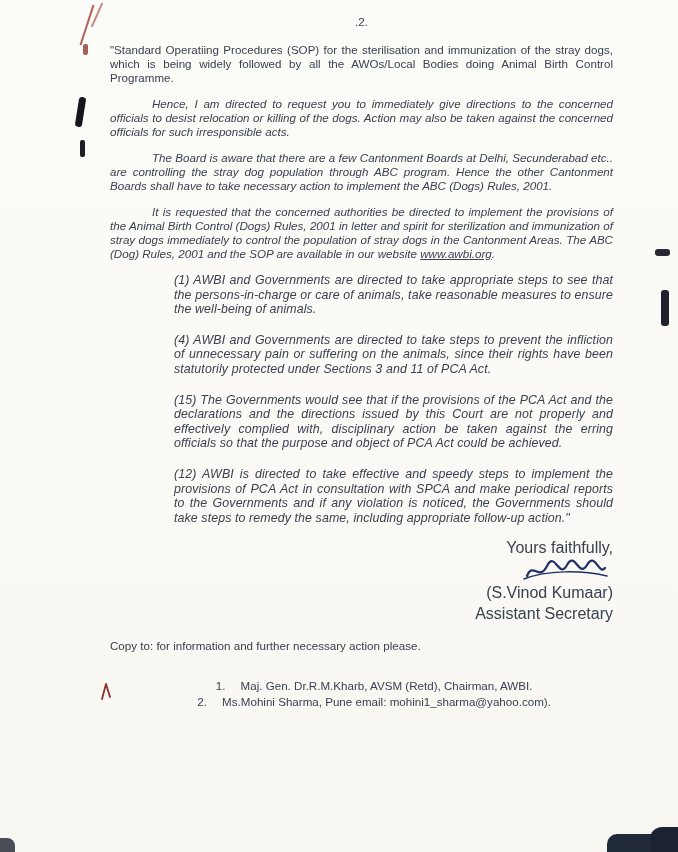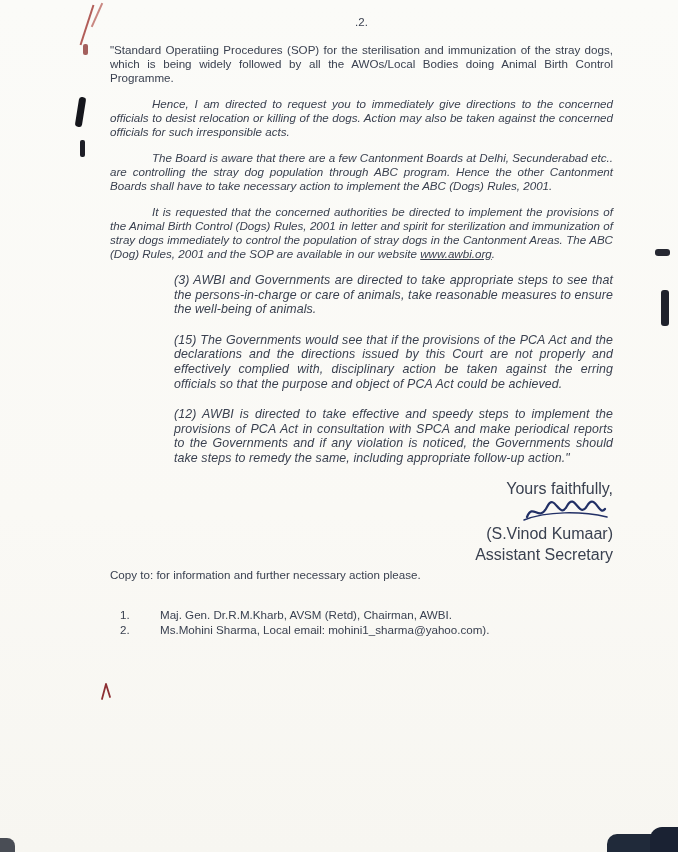--- a/index.html
+++ b/index.html
@@ -55,25 +55,25 @@
     font-size: 16px;
     line-height: 14px;
   }
   .signature-svg {
     display: block;
     margin: 2px 4px 0 auto;
   }
   .signatory-name { margin-top: 1px; }
   .signatory-title { margin-top: 7px; }
   .copyto {
-    margin-top: 6px;
+    margin-top: 18px;
     font-size: 11.6px;
   }
   .recipients { margin-top: 26px; margin-left: 10px; }
-  .recipient { font-size: 11.6px; line-height: 15.5px; }
+  .recipient { font-size: 11.6px; line-height: 15.5px; text-align: center; }
   .rnum { display: inline-block; width: 40px; }
   
   .artifact { position: absolute; pointer-events: none; }
   .red-streak-1 { left: 86px; top: 4px; width: 2px; height: 42px; background: #a5413c; transform: rotate(18deg); opacity: .85; }
   .red-streak-2 { left: 96px; top: 2px; width: 2px; height: 26px; background: #b4554e; transform: rotate(24deg); opacity: .7; }
   .red-blot     { left: 83px; top: 44px; width: 5px; height: 11px; background: #8f3a36; border-radius: 2px; opacity: .8; }
   .ink-mark-1   { left: 77px; top: 97px; width: 7px; height: 30px; background: #15161c; border-radius: 3px; transform: rotate(9deg); }
   .ink-mark-2   { left: 80px; top: 140px; width: 5px; height: 17px; background: #1d1e26; border-radius: 2px; }
   .edge-right-1 { left: 655px; top: 249px; width: 15px; height: 7px; background: #262832; border-radius: 3px; }
   .edge-right-2 { left: 661px; top: 290px; width: 8px; height: 36px; background: #1f222c; border-radius: 3px; }
@@ -107,21 +107,22 @@
 
     <p class="para">"Standard Operatiing Procedures (SOP) for the sterilisation and immunization of the stray dogs, which is being widely followed by all the AWOs/Local Bodies doing Animal Birth Control Programme.</p>
 
     <p class="para ind">Hence, I am directed to request you to immediately give directions to the concerned officials to desist relocation or killing of the dogs. Action may also be taken against the concerned officials for such irresponsible acts.</p>
 
     <p class="para ind">The Board is aware that there are a few Cantonment Boards at Delhi, Secunderabad etc.. are controlling the stray dog population through ABC program. Hence the other Cantonment Boards shall have to take necessary action to implement the ABC (Dogs) Rules, 2001.</p>
 
     <p class="para ind"><span>It is requested that the concerned authorities be directed to implement the provisions of the Animal Birth Control (Dogs) Rules, 2001 in letter and spirit for sterilization and immunization of stray dogs immediately to control the population of stray dogs in the Cantonment Areas. The ABC (Dog) Rules, 2001 and the SOP are available in our website </span><span class="weblink">www.awbi.org</span><span>.</span></p>
 
 
-    <p class="quote">(3) AWBI and Governments are directed to take appropriate steps to see that the persons-in-charge or care of animals, take reasonable measures to ensure the well-being of animals.</p>
+    <p class="quote">(1) AWBI and Governments are directed to take appropriate steps to see that the persons-in-charge or care of animals, take reasonable measures to ensure the well-being of animals.</p>
+    <p class="quote">(4) AWBI and Governments are directed to take steps to prevent the infliction of unnecessary pain or suffering on the animals, since their rights have been statutorily protected under Sections 3 and 11 of PCA Act.</p>
     <p class="quote">(15) The Governments would see that if the provisions of the PCA Act and the declarations and the directions issued by this Court are not properly and effectively complied with, disciplinary action be taken against the erring officials so that the purpose and object of PCA Act could be achieved.</p>
     <p class="quote">(12) AWBI is directed to take effective and speedy steps to implement the provisions of PCA Act in consultation with SPCA and make periodical reports to the Governments and if any violation is noticed, the Governments should take steps to remedy the same, including appropriate follow-up action."</p>
 
 
     <div class="signblock">
       <div>Yours faithfully,</div>
       <svg class="signature-svg" width="88" height="28" viewBox="0 0 88 28">
         <path d="M6 19 C 12 4, 18 25, 26 9 S 38 23, 46 8 S 58 22, 66 8 S 78 19, 84 11" stroke="#223066" stroke-width="2.2" fill="none" stroke-linecap="round"></path>
         <path d="M3 22 C 26 13, 60 13, 86 19" stroke="#223066" stroke-width="1.5" fill="none" stroke-linecap="round"></path>
       </svg>
@@ -129,18 +130,18 @@
       <div class="signatory-title">Assistant Secretary</div>
     </div>
 
     <div class="copyto">Copy to: for information and further necessary action please.</div>
 
     <div class="recipients">
       <div class="recipient">
         <span class="rnum">1.</span><span class="rtext">Maj. Gen. Dr.R.M.Kharb, AVSM (Retd), Chairman, AWBI.</span>
       </div>
       <div class="recipient">
-        <span class="rnum">2.</span><span class="rtext">Ms.Mohini Sharma, Local email: mohini1_sharma@yahoo.com).</span>
+        <span class="rnum">2.</span><span class="rtext">Ms.Mohini Sharma, Pune email: mohini1_sharma@yahoo.com).</span>
       </div>
     </div>
 
   </div>
 </div>
 
 </body></html>

